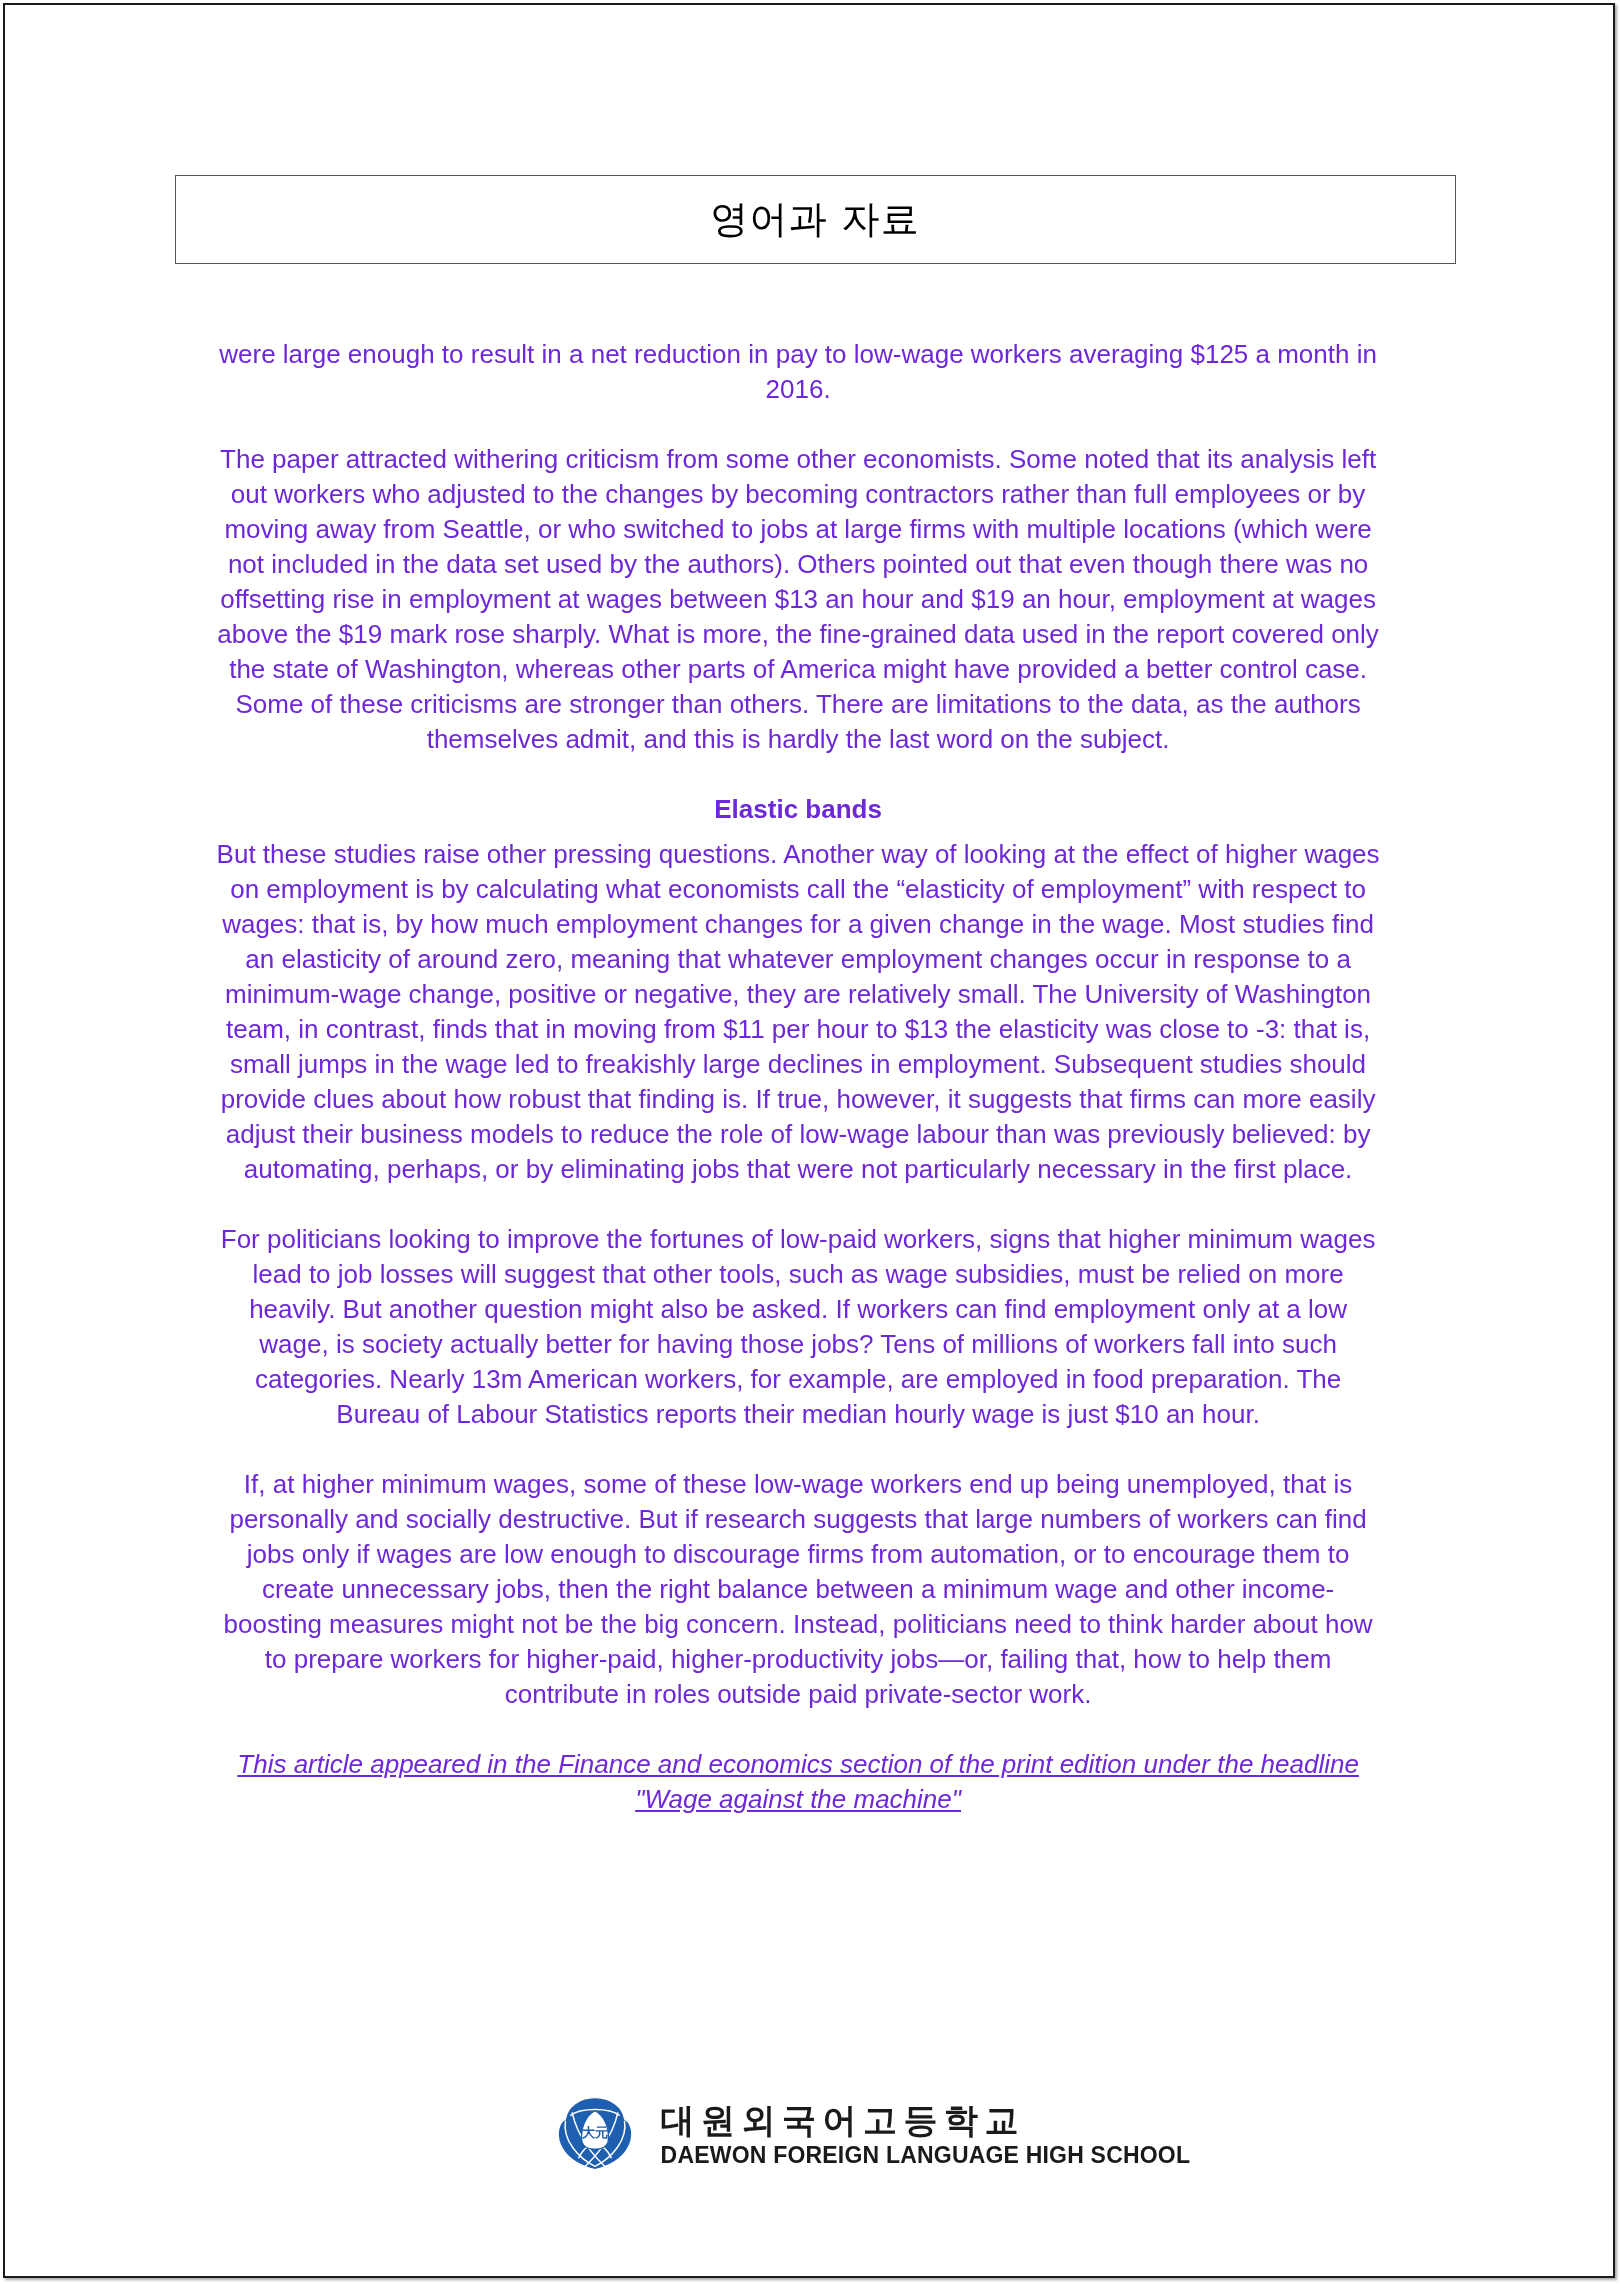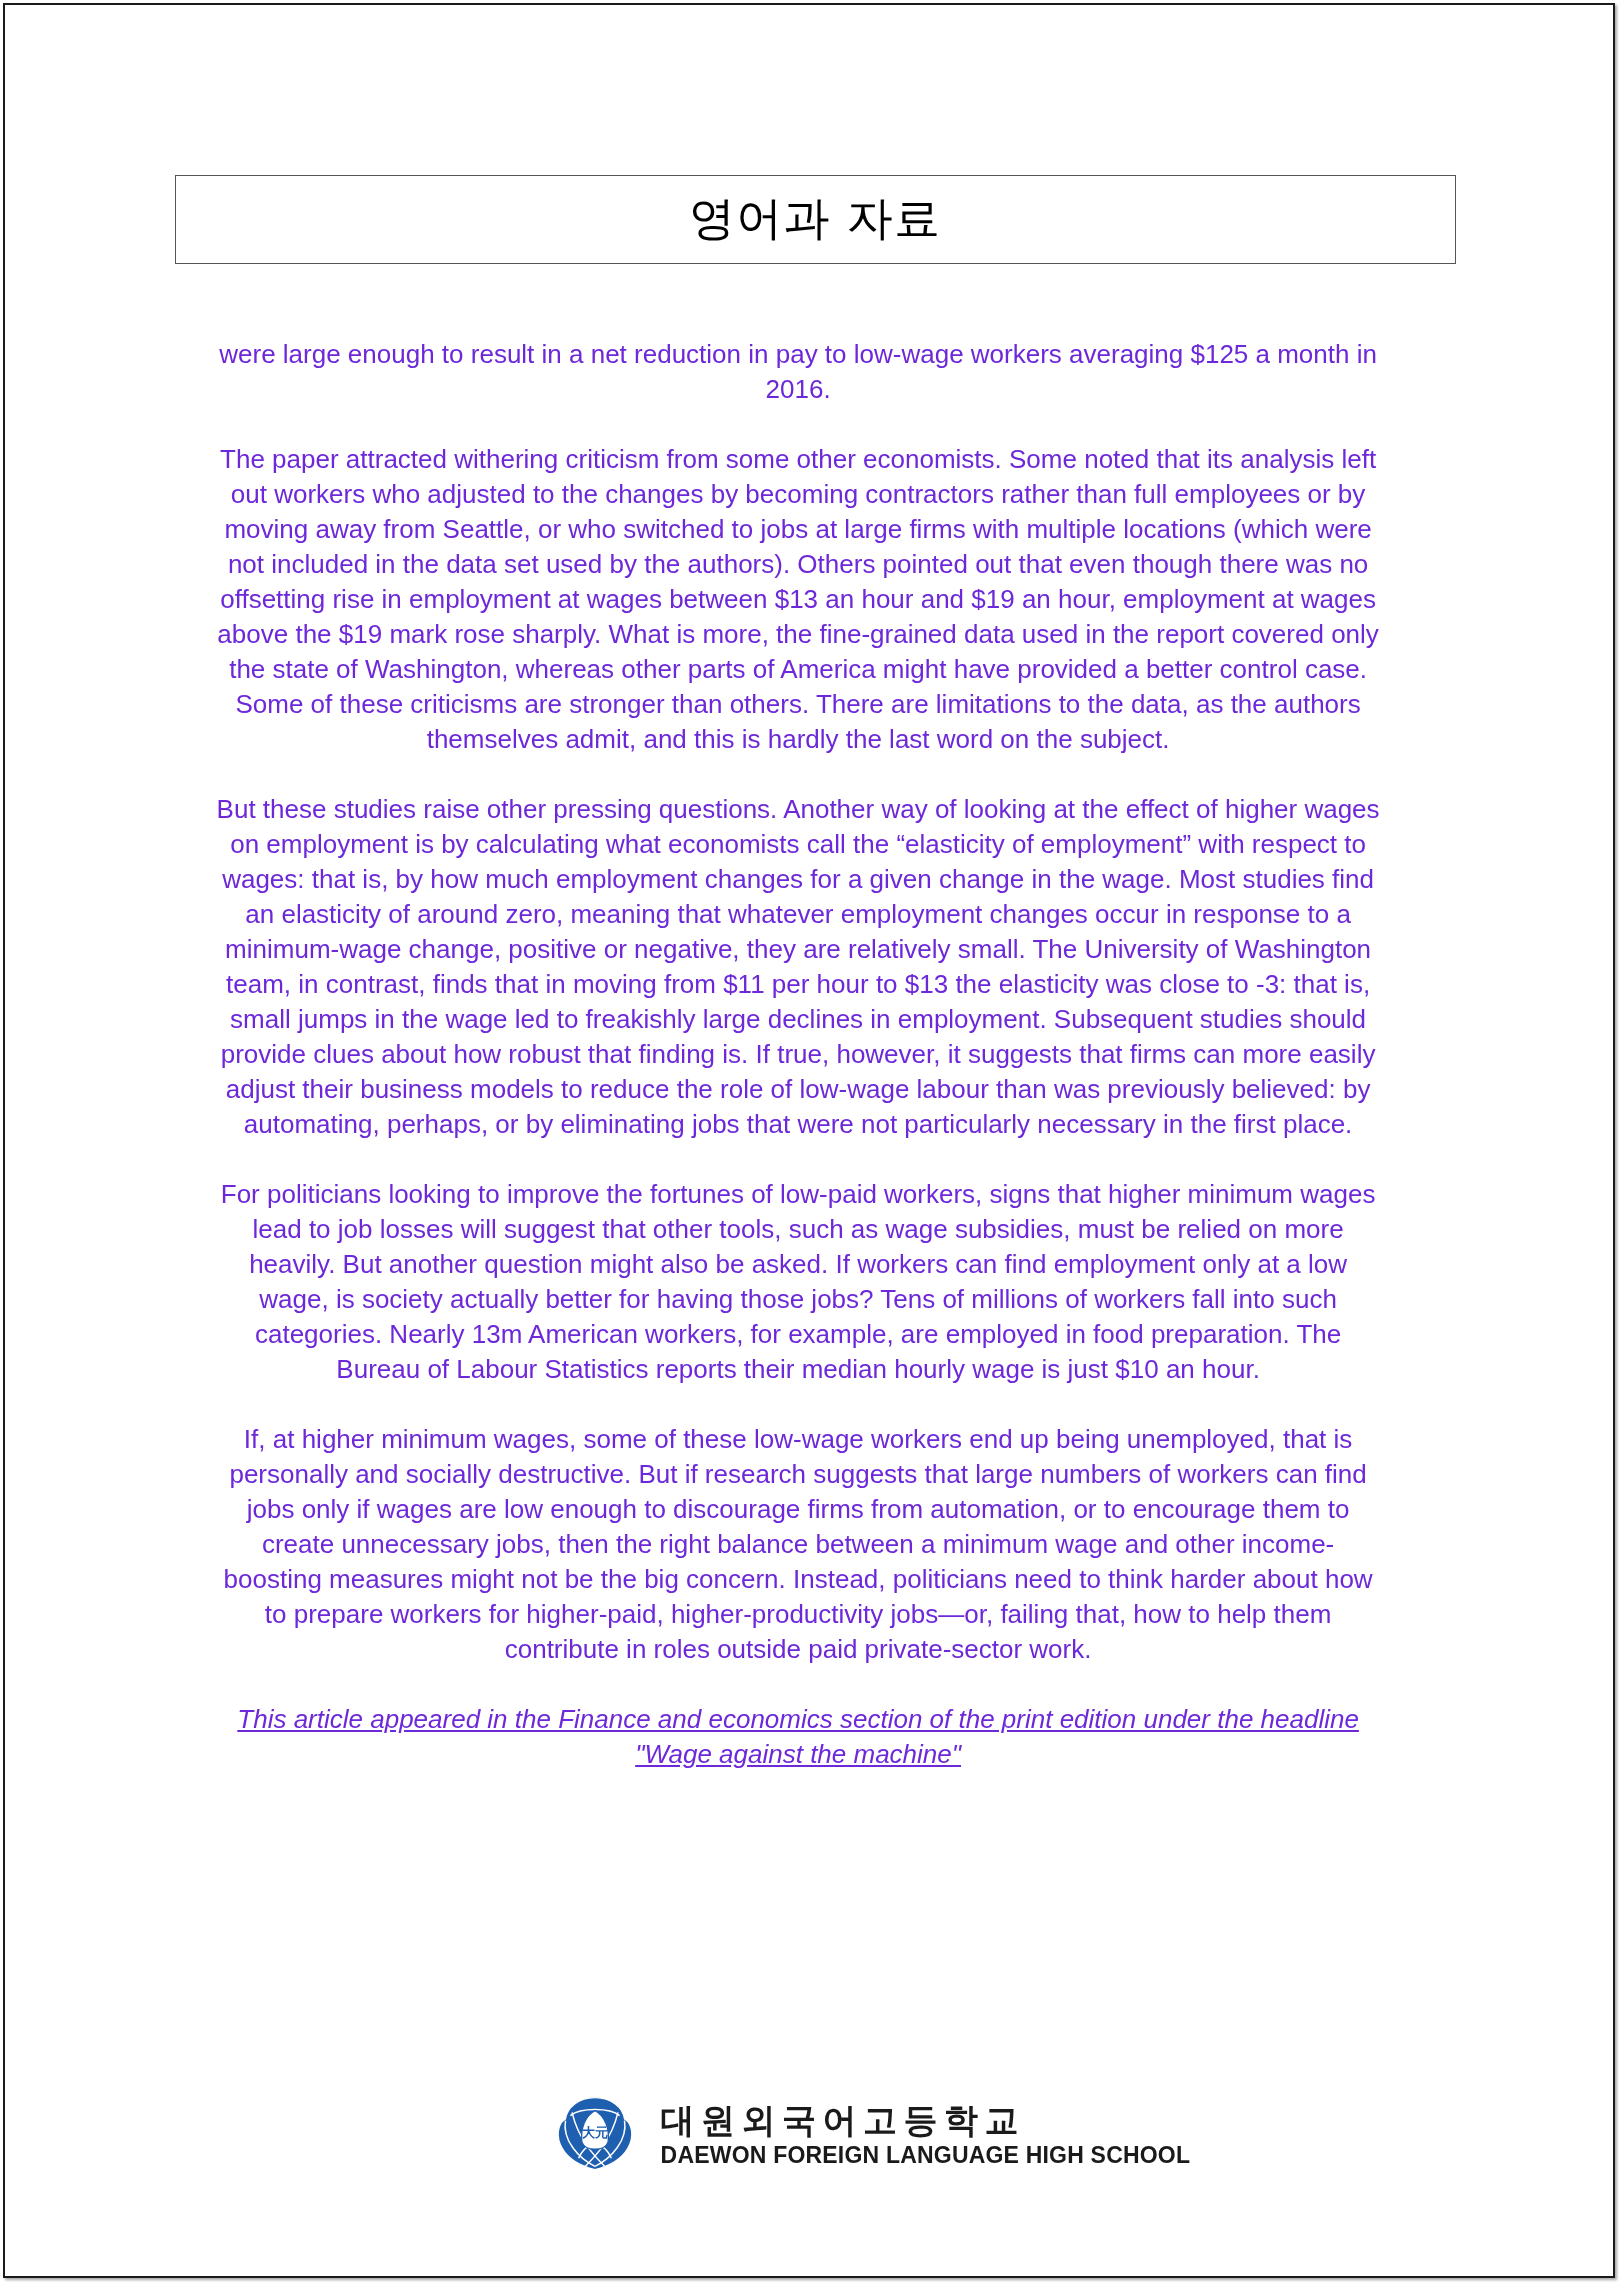--- a/index.html
+++ b/index.html
@@ -8,21 +8,21 @@
       position: absolute; left: 2.6px; top: 2.6px; width: 1612px; height: 2275px;
       border: 2px solid #1a1a1a; box-sizing: border-box; background: #fff;
       box-shadow: 2px 2px 2.6px rgba(0,0,0,0.35);
     }
     .title-box {
       position: absolute; left: 170px; top: 170px; width: 1281px; height: 89px;
       border: 1.3px solid #555; box-sizing: border-box; background: #fff;
       display: flex; align-items: center; justify-content: center;
     }
     .title-box span {
-      font-family: "DejaVu Sans", sans-serif; font-size: 46px; color: #000;
+      font-family: "DejaVu Sans", sans-serif; font-size: 38px; color: #000;
       letter-spacing: 1.3px;
     }
     .article {
       position: absolute; left: 211px; top: 332px; width: 1165px;
       font-family: "Liberation Sans", sans-serif; font-size: 26px;
       line-height: 35px; color: #6d28d9; text-align: center;
     }
     .article p { margin: 0 0 35px 0; }
     .article h3 { margin: 0; font-size: 26px; font-weight: bold; line-height: 35px; }
     .article p.after-heading { margin-top: 10px; }
@@ -47,20 +47,21 @@
 
 <div class="page">
 
   <div class="title-box">
     <span>영어과 자료</span>
   </div>
 
   <div class="article">
     <p>were large enough to result in a net reduction in pay to low-wage workers averaging $125 a month in 2016.</p>
     <p>The paper attracted withering criticism from some other economists. Some noted that its analysis left out workers who adjusted to the changes by becoming contractors rather than full employees or by moving away from Seattle, or who switched to jobs at large firms with multiple locations (which were not included in the data set used by the authors). Others pointed out that even though there was no offsetting rise in employment at wages between $13 an hour and $19 an hour, employment at wages above the $19 mark rose sharply. What is more, the fine-grained data used in the report covered only the state of Washington, whereas other parts of America might have provided a better control case. Some of these criticisms are stronger than others. There are limitations to the data, as the authors themselves admit, and this is hardly the last word on the subject.</p>
+    <h3>Elastic bands</h3>
     <p class="after-heading">But these studies raise other pressing questions. Another way of looking at the effect of higher wages on employment is by calculating what economists call the “elasticity of employment” with respect to wages: that is, by how much employment changes for a given change in the wage. Most studies find an elasticity of around zero, meaning that whatever employment changes occur in response to a minimum-wage change, positive or negative, they are relatively small. The University of Washington team, in contrast, finds that in moving from $11 per hour to $13 the elasticity was close to -3: that is, small jumps in the wage led to freakishly large declines in employment. Subsequent studies should provide clues about how robust that finding is. If true, however, it suggests that firms can more easily adjust their business models to reduce the role of low-wage labour than was previously believed: by automating, perhaps, or by eliminating jobs that were not particularly necessary in the first place.</p>
     <p>For politicians looking to improve the fortunes of low-paid workers, signs that higher minimum wages lead to job losses will suggest that other tools, such as wage subsidies, must be relied on more heavily. But another question might also be asked. If workers can find employment only at a low wage, is society actually better for having those jobs? Tens of millions of workers fall into such categories. Nearly 13m American workers, for example, are employed in food preparation. The Bureau of Labour Statistics reports their median hourly wage is just $10 an hour.</p>
     <p>If, at higher minimum wages, some of these low-wage workers end up being unemployed, that is personally and socially destructive. But if research suggests that large numbers of workers can find jobs only if wages are low enough to discourage firms from automation, or to encourage them to create unnecessary jobs, then the right balance between a minimum wage and other income-boosting measures might not be the big concern. Instead, politicians need to think harder about how to prepare workers for higher-paid, higher-productivity jobs—or, failing that, how to help them contribute in roles outside paid private-sector work.</p>
     <p class="credit">This article appeared in the Finance and economics section of the print edition under the headline "Wage against the machine"</p>
   </div>
 
   <div class="footer-logo">
     <svg class="emblem" viewBox="0 0 100 100">
       <g fill="#1f5fb0" stroke="#ffffff" stroke-width="1.6">
         <path d="M50 8 C70 8 84 20 86 34 C96 40 98 56 90 70 C82 84 66 92 50 96 C34 92 18 84 10 70 C2 56 4 40 14 34 C16 20 30 8 50 8 Z"></path>

